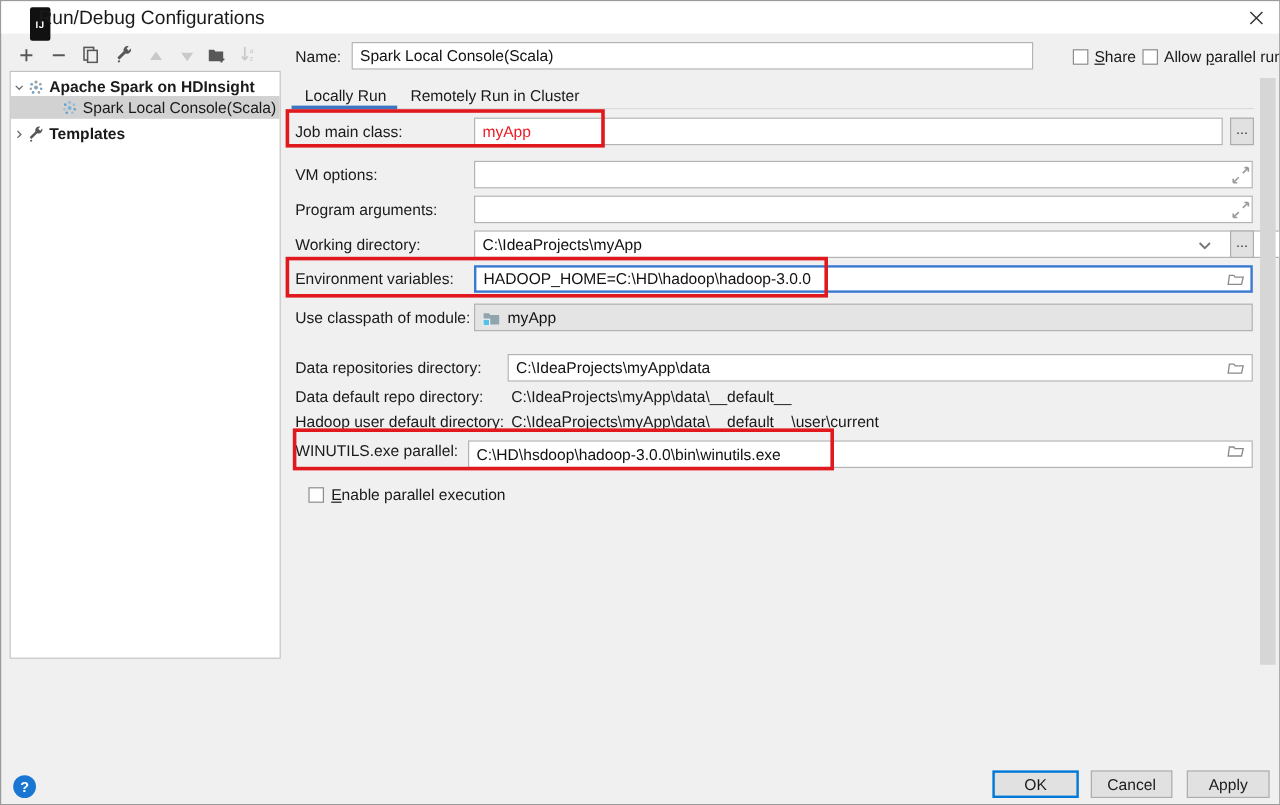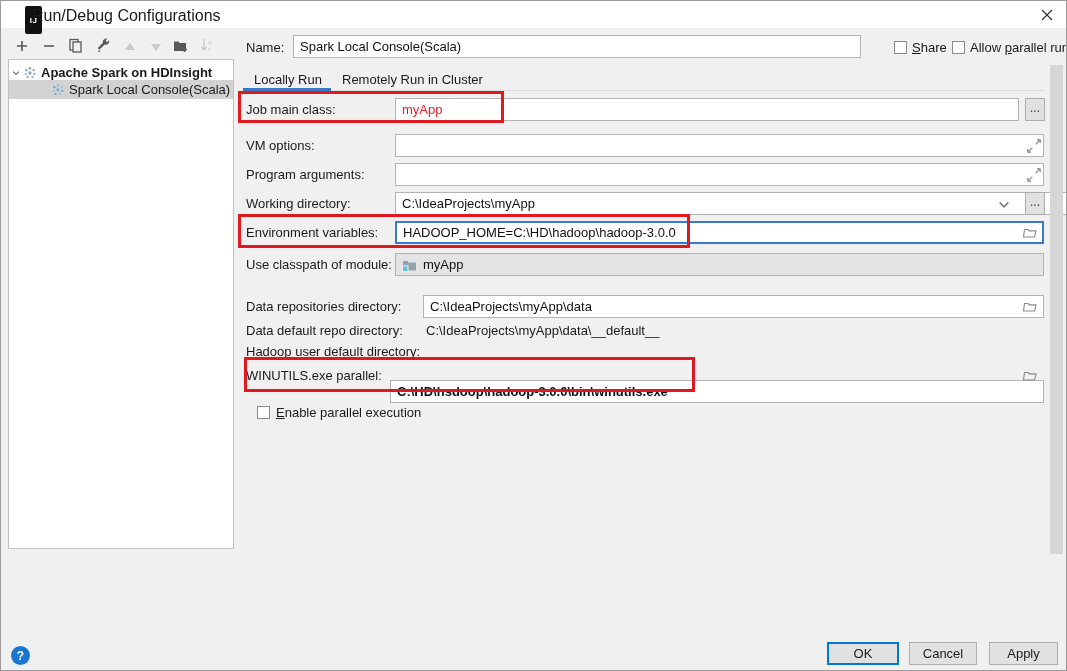--- a/index.html
+++ b/index.html
@@ -149,20 +149,32 @@
           <circle cx="7" cy="2.3" r="1.3" fill="#9bbdd6"></circle>
         <circle cx="3.4" cy="4.2" r="1.1" fill="#64a1c8"></circle>
           <circle cx="10.6" cy="4.2" r="1.1" fill="#9bbdd6"></circle>
         <circle cx="2.7" cy="8" r="1" fill="#9bbdd6"></circle>
           <circle cx="11.3" cy="8" r="1" fill="#64a1c8"></circle>
         <circle cx="4.6" cy="11" r="1.1" fill="#64a1c8"></circle>
           <circle cx="9.4" cy="11" r="1.1" fill="#9bbdd6"></circle>
       </svg>
       <span class="lbl">Spark Local Console(Scala)</span>
     </div>
+    <div class="tree-row" style="top:42px;">
+      <span class="chev">
+        <svg width="10" height="10" viewBox="0 0 14 14">
+            <path d="M5 3 L9 7 L5 11" stroke="#6e6e6e" stroke-width="1.6" fill="none"></path>
+          </svg>
+      </span>
+      <svg width="14" height="14" viewBox="0 0 15 15">
+        <path d="M13 2.2a3.4 3.4 0 0 1-4.4 4.3L3.4 11.7 1.8 10l5.2-5.2A3.4 3.4 0 0 1 11.3.6L9.5 2.4l1.8 1.8z" fill="#585858"></path>
+        <path d="M2.6 12.6 l1.1 1.1" stroke="#585858" stroke-width="1.6"></path>
+        </svg>
+      <span class="lbl bold">Templates</span>
+    </div>
   </div>
 
   <div class="lab" style="left:245px; top:39px;">Name:</div>
   <input class="fld" style="left: 292px; top: 34px; width: 568px;" value="Spark Local Console(Scala)">
   <div class="cb" style="left:893px; top:40px;"></div>
   <div class="lab" style="left:911px; top:39px;"><span class="mn">S</span><span>hare</span></div>
   <div class="cb" style="left:951px; top:40px;"></div>
   <div class="lab" style="left:969px; top:39px;"><span>Allow </span><span class="mn">p</span><span>arallel run</span></div>
 
   <div class="tab" style="left:253px;">Locally Run</div>
@@ -212,23 +224,24 @@
   <div class="lab" style="left:245px; top:298px;">Data repositories directory:</div>
   <input class="fld" style="left: 422px; top: 294px; width: 621px;" value="C:\IdeaProjects\myApp\data">
   <svg class="in-icon" style="left:1021px; top:298px;" width="16" height="15" viewBox="0 0 16 15">
     <path d="M1.5 11.5 L2.5 4 H6.2 L7.2 5.4 H14 L12.6 11.5 Z" fill="none" stroke="#8a8a8a" stroke-width="1.1"></path>
     </svg>
 
   <div class="lab" style="left:245px; top:322px;">Data default repo directory:</div>
   <div class="plain-val" style="left:425px; top:322px;">C:\IdeaProjects\myApp\data\__default__</div>
 
   <div class="lab" style="left:245px; top:343px;">Hadoop user default directory:</div>
+  <div class="plain-val" style="left:425px; top:343px;">C:\IdeaProjects\myApp\data\__default__\user\current</div>
 
   <div class="lab" style="left:245px; top:367px;">WINUTILS.exe parallel:</div>
-  <input class="fld" style="left: 389px; top: 379px; width: 654px; font-weight: bold;" value="C:\HD\hsdoop\hadoop-3.0.0\bin\winutils.exe">
+  <input class="fld" style="left: 389px; top: 366px; width: 654px;" value="C:\HD\hsdoop\hadoop-3.0.0\bin\winutils.exe">
   <svg class="in-icon" style="left:1021px; top:367px;" width="16" height="15" viewBox="0 0 16 15">
     <path d="M1.5 11.5 L2.5 4 H6.2 L7.2 5.4 H14 L12.6 11.5 Z" fill="none" stroke="#8a8a8a" stroke-width="1.1"></path>
     </svg>
 
   <div class="cb" style="left:256px; top:405px;"></div>
   <div class="lab" style="left:275px; top:404px;"><span class="mn">E</span><span>nable parallel execution</span></div>
 
   <div class="redbox" style="left:237px; top:90px; width:266px; height:32px;"></div>
   <div class="redbox" style="left:237px; top:213px; width:452px; height:34px;"></div>
   <div class="redbox" style="left:243px; top:356px; width:451px; height:35px;"></div>

